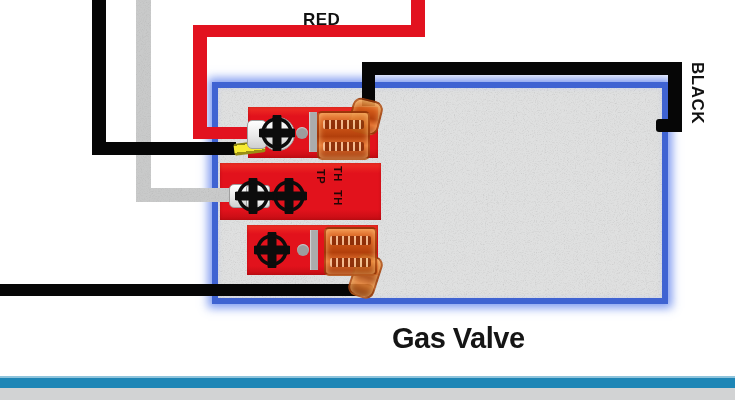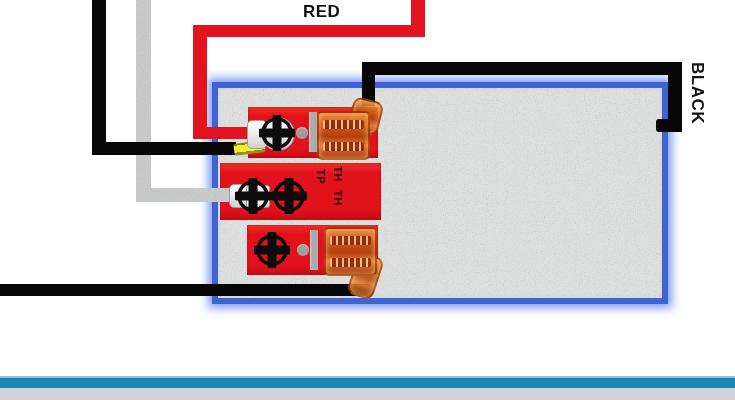--- a/index.html
+++ b/index.html
@@ -139,19 +139,20 @@
   <div class="abs orange-connector" style="left:317px;top:111px;width:49px;height:45px;">
     <div class="orange-band" style="top:7px;"></div>
     <div class="orange-band" style="bottom:7px;"></div>
   </div>
   <div class="abs orange-connector" style="left:352px;top:254px;width:23px;height:40px;border-radius:9px;transform:rotate(18deg);"></div>
   <div class="abs orange-connector" style="left:324px;top:227px;width:49px;height:45px;">
     <div class="orange-band" style="top:7px;"></div>
     <div class="orange-band" style="bottom:7px;"></div>
   </div>
 
-  <div class="abs wire-label" style="left:303px;top:2px;">RED</div>
+  <div class="abs wire-label" style="left:303px;top:10px;">RED</div>
   <div class="abs wire-label rot90" style="left:707px;top:62px;">BLACK</div>
+  <div id="gas-valve-title" class="abs" style="left:392px;top:322px;">Gas Valve</div>
 
   <div id="footer-stripe-blue" class="abs"></div>
   <div id="footer-stripe-gray" class="abs"></div>
 
 </div>
 
 </body></html>

